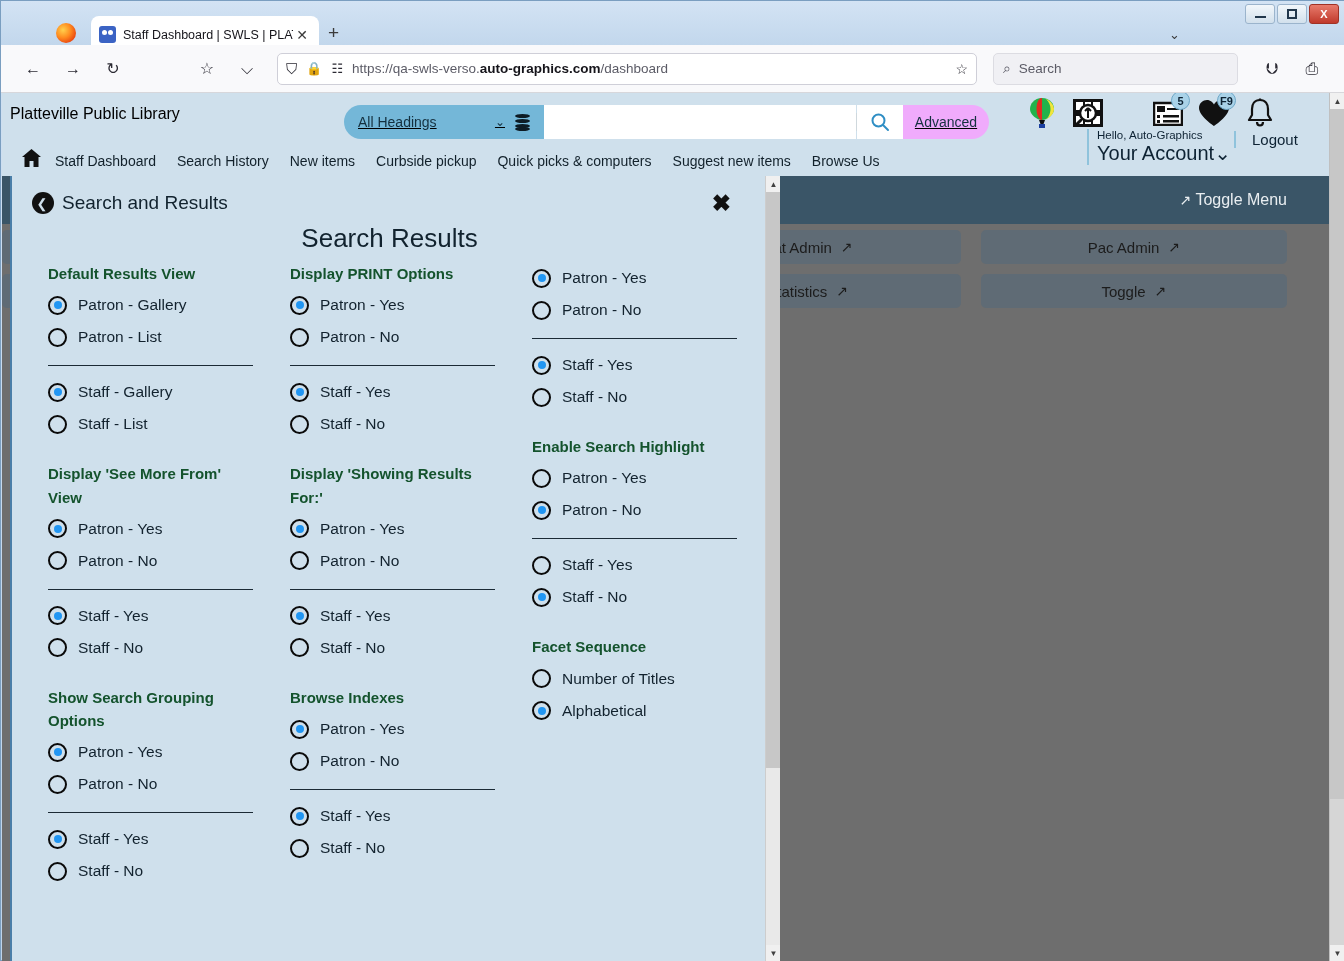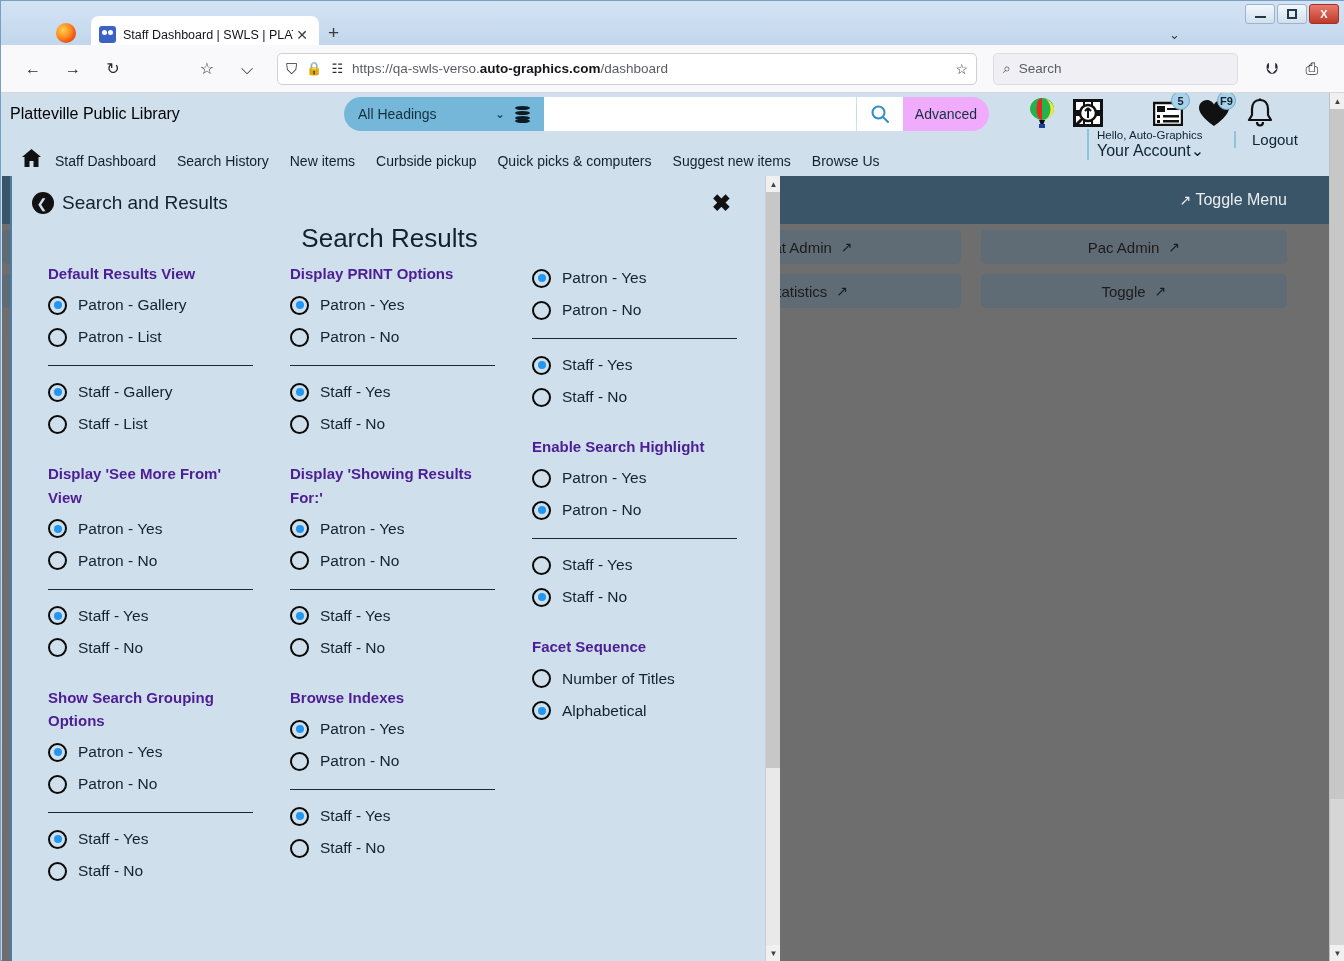--- a/index.html
+++ b/index.html
@@ -117,23 +117,23 @@
   
   .site-header {
     position: absolute; left:0; top:0; width: 1327px; height: 52px;
     background: #cfe0ec;
   }
   .lib-name {
     position: absolute; left: 8px; top: 12px;
     font-size: 16px; color: #000000;
   }
   .searchgroup {
-    position: absolute; left: 342px; top: 4px;
+    position: absolute; left: 342px; top: 12px;
     width: 645px; height: 34px;
-    display: flex; border-radius: 17px; overflow: hidden;
+    display: flex; border-radius: 17px; overflow: hidden; text-decoration: underline;
   }
   .sg-select {
     width: 200px; background: #74b7d8; display:flex; align-items:center;
     padding: 0 14px; gap: 10px; position: relative;
   }
   .sg-select-label { font-size: 14px; color: #14303f; flex: 1 1 auto;}
   .sg-chev { font-size: 12px; color: #14303f; }
   .db-icon { width:15px;height:17px; position:relative;}
   .db-icon i {
     position:absolute; left:0; width:15px; height:4px; border-radius:50%;
@@ -167,21 +167,21 @@
     min-width: 19px; height: 19px; border-radius: 50%;
     background: #a9d2e8; border: 1px solid #6ea8c8;
     color: #0d2233; font-size: 11px; font-weight: bold;
     display: flex; align-items: center; justify-content: center;
   }
   .acct-block {
     position: absolute; left: 1085px; top: 36px;
     padding-left: 8px; border-left: 2px solid #8fc3dc;
   }
   .acct-hello { font-size: 11.5px; color: #0d2233; }
-  .acct-your { font-size: 16px; color: #0d2233; }
+  .acct-your { font-size: 20px; color: #0d2233; }
   .logout-block {
     position: absolute; left: 1232px; top: 38px;
     padding-left: 16px; border-left: 2px solid #8fc3dc;
     font-size: 15px; color: #0d2233;
   }
 
   
   .site-nav {
     position: absolute; left: 0; top: 52px; width: 1327px; height: 31px;
     display: flex; align-items: center; gap: 0px; padding-left: 20px;
@@ -272,21 +272,21 @@
   }
 
   .cols {
     position: absolute; left: 0; top: 86px; width: 755px;
     display: grid; grid-template-columns: 240px 240px 240px;
     padding-left: 36px; column-gap: 2px;
   }
   .col { display: flex; flex-direction: column; }
   .group { margin-bottom: 22px; }
   .group-title {
-    font-size: 15px; font-weight: bold; color: #4c1d95;
+    font-size: 15px; font-weight: bold; color: #14532d;
     line-height: 1.55; margin-bottom: 4px; max-width: 205px;
   }
   .opt {
     display: flex; align-items: center; gap: 11px;
     height: 32px;
   }
   .radio {
     width: 19px; height: 19px; border-radius: 50%;
     border: 2.5px solid #0a0a0a; background: #cfe0ec;
     flex: 0 0 auto; position: relative;

